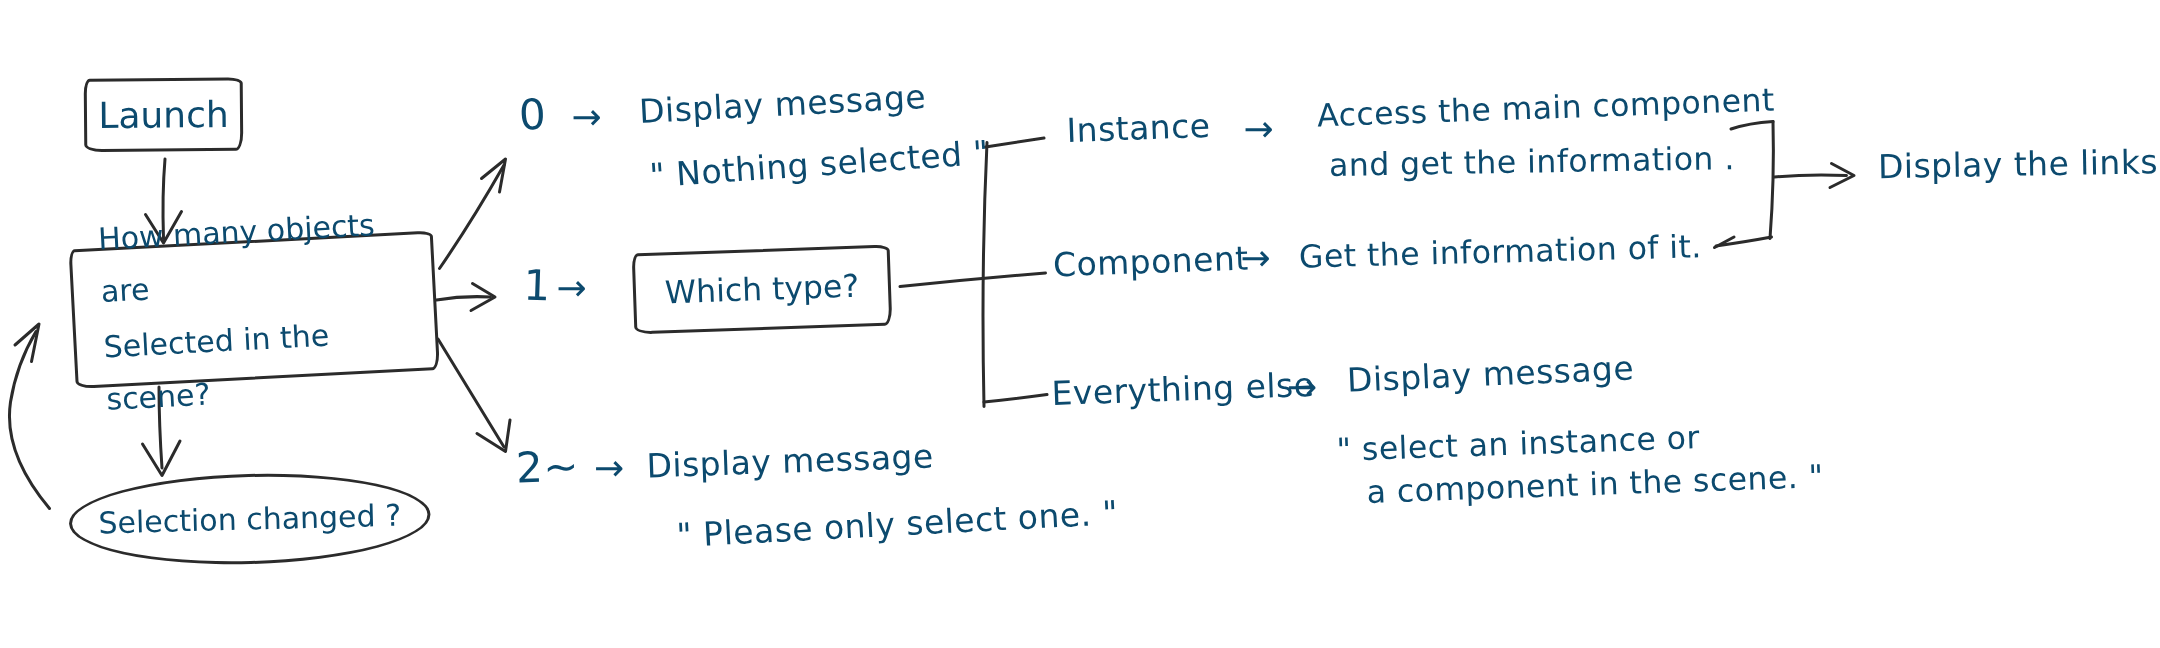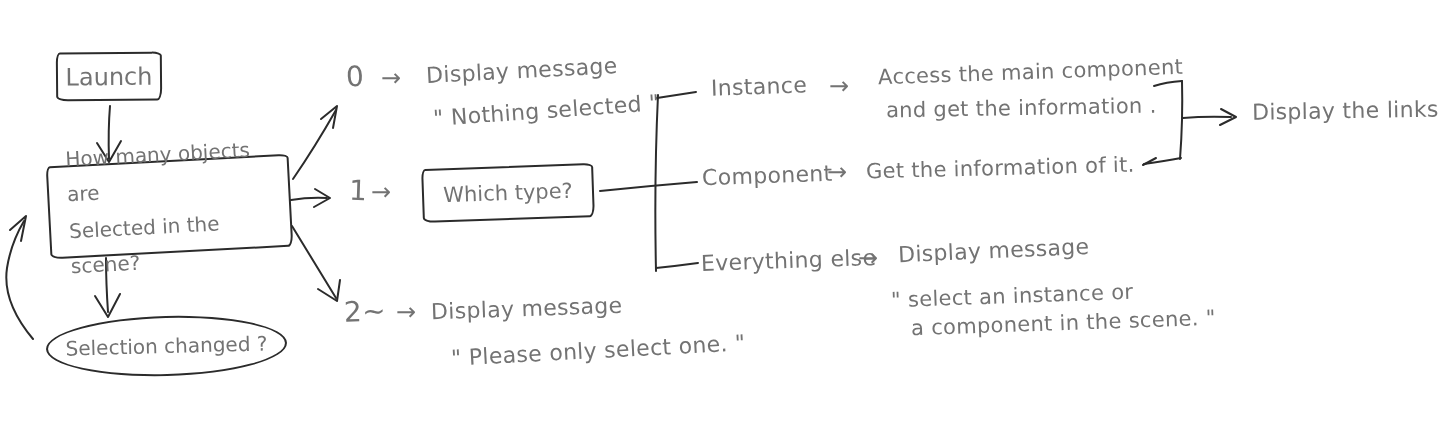--- a/index.html
+++ b/index.html
@@ -1,18 +1,18 @@
 <!DOCTYPE html>
 <html><head>
 <meta charset="utf-8">
 <style>
   html,body{margin:0;padding:0;background:#f2f2f2;}
   #stage{
     position:relative;width:1440px;height:432px;background:#ffffff;
-    overflow:hidden;font-family:"DejaVu Sans",sans-serif;color:#737373;
+    overflow:hidden;font-family:"DejaVu Sans",sans-serif;color:#0c4a6e;
   }
   #strokes{position:absolute;left:0;top:0;z-index:1;}
   #strokes path{fill:none;stroke:#2b2b2b;stroke-width:2;stroke-linecap:round;stroke-linejoin:round;}
   .txt{position:absolute;z-index:2;white-space:nowrap;display:inline-block;letter-spacing:.3px;}
   .node{
     position:absolute;z-index:2;border:2px solid #2b2b2b;
     display:flex;align-items:center;justify-content:center;
     background:transparent;box-sizing:border-box;
   }
   .sketchy{border-radius:4px 10px 5px 12px / 10px 4px 12px 5px;}

